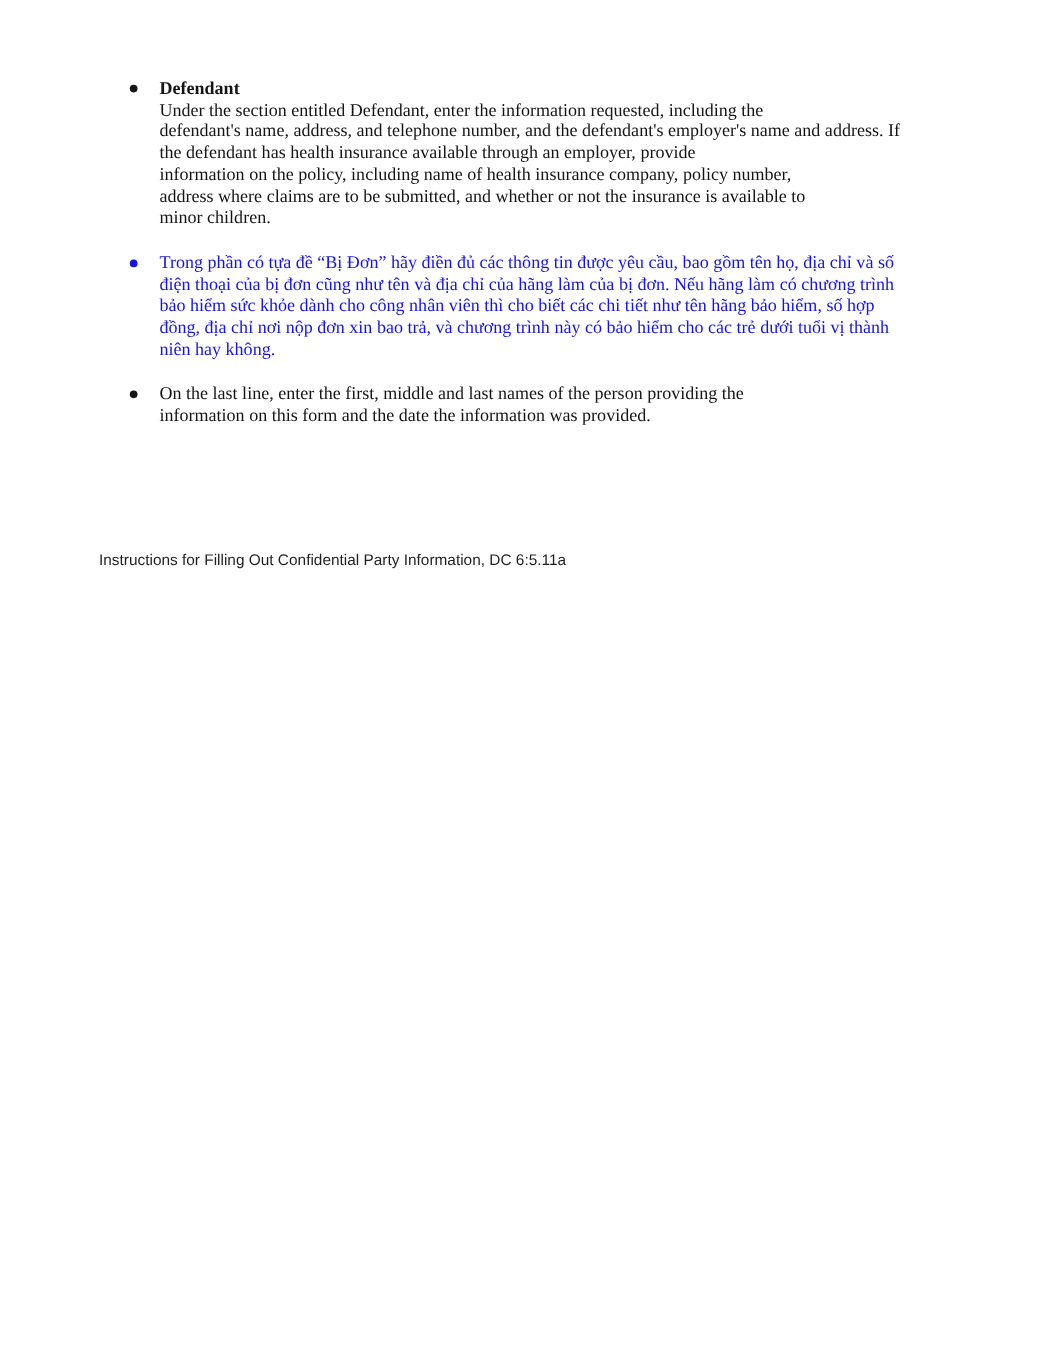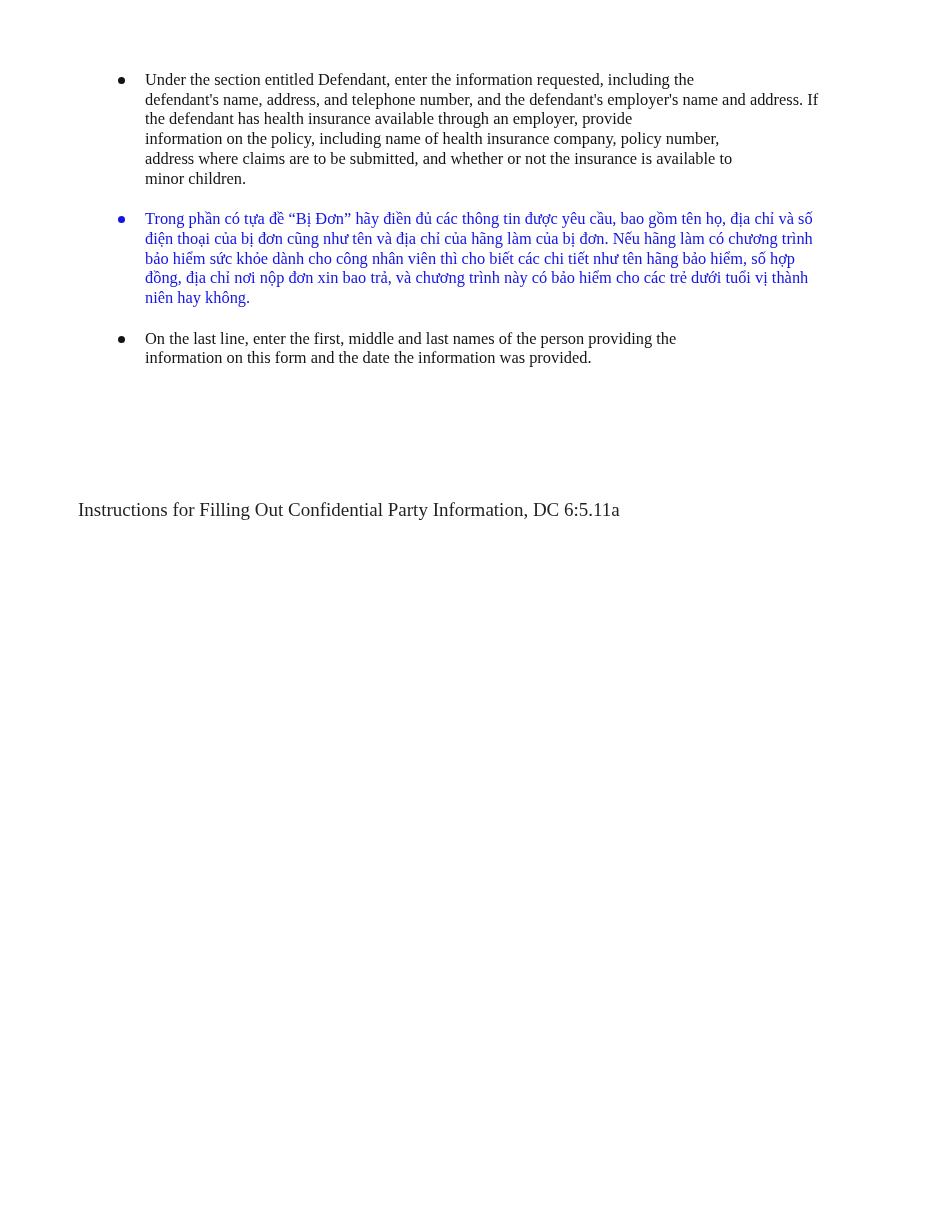--- a/index.html
+++ b/index.html
@@ -41,37 +41,38 @@
   .dot.blue { background: var(--vietnamese-blue, #1414e6); }
   .heading {
     font-weight: bold;
   }
   .para {
     white-space: pre-line;
   }
   .vi { color: var(--vietnamese-blue, #1414e6); }
   .footer {
     position: absolute;
-    left: 78px;
+    left: 90px;
     top: 500px;
-    font-family: Liberation Serif, serif;
-    font-size: 19px;
+    font-family: Liberation Sans, sans-serif;
+    font-size: 14px;
     line-height: 19px;
     color: var(--footer-text, #1f1f1f);
     white-space: nowrap;
   }
 </style>
 </head>
 <body>
 
 <div class="page">
   <div class="content">
 
     <div class="item mb21">
       <span class="dot"></span>
+      <div class="heading">Defendant</div>
       <div class="para">Under the section entitled Defendant, enter the information requested, including the
 defendant's name, address, and telephone number, and the defendant's employer's name and address. If
 the defendant has health insurance available through an employer, provide
 information on the policy, including name of health insurance company, policy number,
 address where claims are to be submitted, and whether or not the insurance is available to
 minor children.</div>
     </div>
 
     <div class="item mb21">
       <span class="dot blue"></span>

